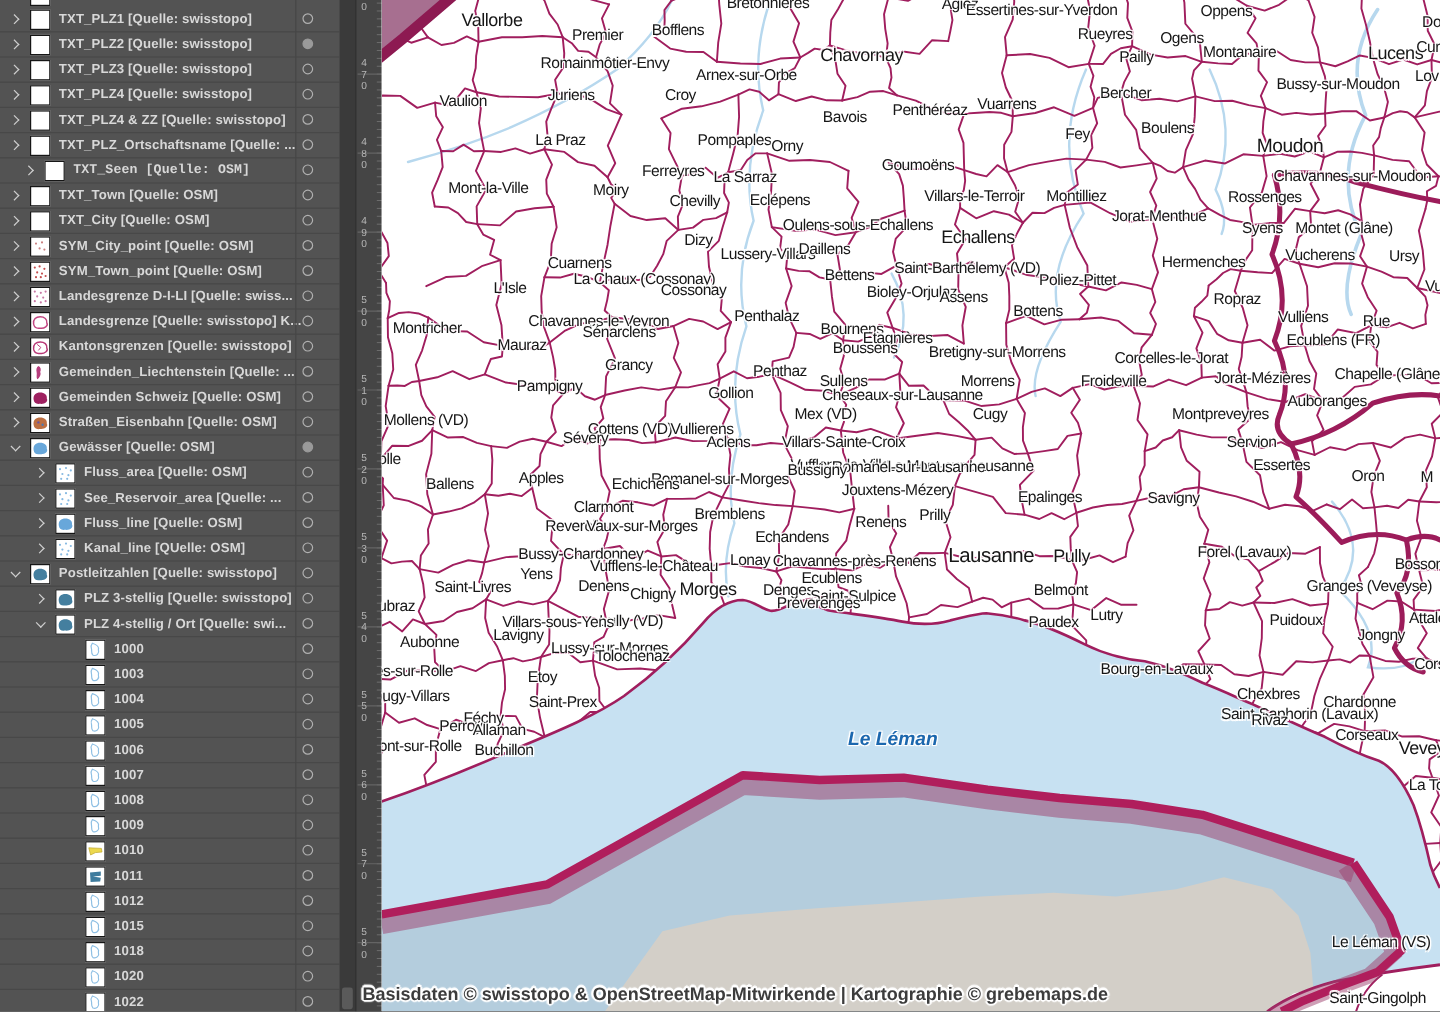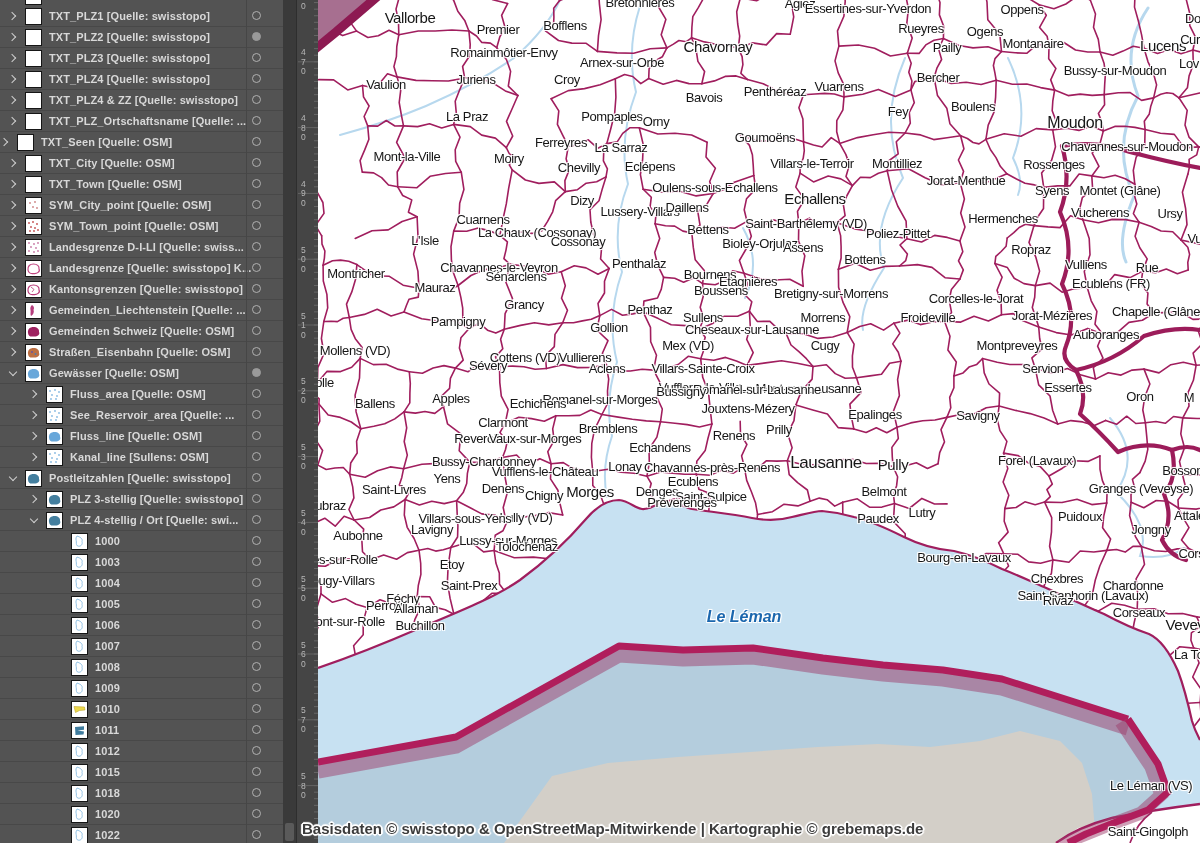--- a/index.html
+++ b/index.html
@@ -84,42 +84,42 @@
           <span class="tgt"></span>
         </div>
         <div class="lrow" style="padding-left: 8px;">
           <span class="chev "></span>
           <span class="thumb">
             <svg viewBox="0 0 15 15" width="15" height="15"></svg>
           </span>
           <span class="llabel">TXT_PLZ_Ortschaftsname [Quelle: ...</span>
           <span class="tgt"></span>
         </div>
-        <div class="lrow" style="padding-left: 0;">
+        <div class="lrow" style="padding-left: 20px; font-family: Liberation Mono, monospace;">
           <span class="chev "></span>
           <span class="thumb">
             <svg viewBox="0 0 15 15" width="15" height="15"></svg>
           </span>
           <span class="llabel">TXT_Seen [Quelle: OSM]</span>
           <span class="tgt"></span>
         </div>
         <div class="lrow" style="padding-left: 8px;">
           <span class="chev "></span>
           <span class="thumb">
             <svg viewBox="0 0 15 15" width="15" height="15"></svg>
           </span>
+          <span class="llabel">TXT_Town [Quelle: OSM]</span>
+          <span class="tgt"></span>
+        </div>
+        <div class="lrow" style="padding-left: 8px;">
+          <span class="chev "></span>
+          <span class="thumb">
+            <svg viewBox="0 0 15 15" width="15" height="15"></svg>
+          </span>
           <span class="llabel">TXT_City [Quelle: OSM]</span>
-          <span class="tgt"></span>
-        </div>
-        <div class="lrow" style="padding-left: 8px;">
-          <span class="chev "></span>
-          <span class="thumb">
-            <svg viewBox="0 0 15 15" width="15" height="15"></svg>
-          </span>
-          <span class="llabel">TXT_Town [Quelle: OSM]</span>
           <span class="tgt"></span>
         </div>
         <div class="lrow" style="padding-left: 8px;">
           <span class="chev "></span>
           <span class="thumb">
             <svg viewBox="0 0 15 15" width="15" height="15">
               <circle cx="4" cy="5" r="0.9" fill="#cc8282"></circle>
               <circle cx="9" cy="4" r="0.9" fill="#cc8282"></circle>
               <circle cx="7" cy="9" r="0.9" fill="#cc8282"></circle>
               <circle cx="11" cy="10" r="0.9" fill="#cc8282"></circle>
@@ -273,21 +273,21 @@
             <svg viewBox="0 0 15 15" width="15" height="15">
               <circle cx="3" cy="4" r="0.9" fill="#85b9e2"></circle>
               <circle cx="8" cy="3" r="0.9" fill="#85b9e2"></circle>
               <circle cx="12" cy="5" r="0.9" fill="#85b9e2"></circle>
               <circle cx="5" cy="8" r="0.9" fill="#85b9e2"></circle>
               <circle cx="10" cy="9" r="0.9" fill="#85b9e2"></circle>
               <circle cx="4" cy="12" r="0.9" fill="#85b9e2"></circle>
               <circle cx="9" cy="12" r="0.9" fill="#85b9e2"></circle>
             </svg>
           </span>
-          <span class="llabel">Kanal_line [Sullens: OSM]</span>
+          <span class="llabel">Kanal_line [QUelle: OSM]</span>
           <span class="tgt"></span>
         </div>
         <div class="lrow" style="padding-left: 8px;">
           <span class="chev down"></span>
           <span class="thumb">
             <svg viewBox="0 0 15 15" width="15" height="15">
               <path d="M2,9 C1.5,5 4,3 7.5,3 C11,3 13.5,5 13,8 C14.5,10.5 11,13 7.5,12.5 C4,13 2.5,12 2,9 Z" fill="#447f9f"></path>
             </svg>
           </span>
           <span class="llabel">Postleitzahlen [Quelle: swisstopo]</span>

